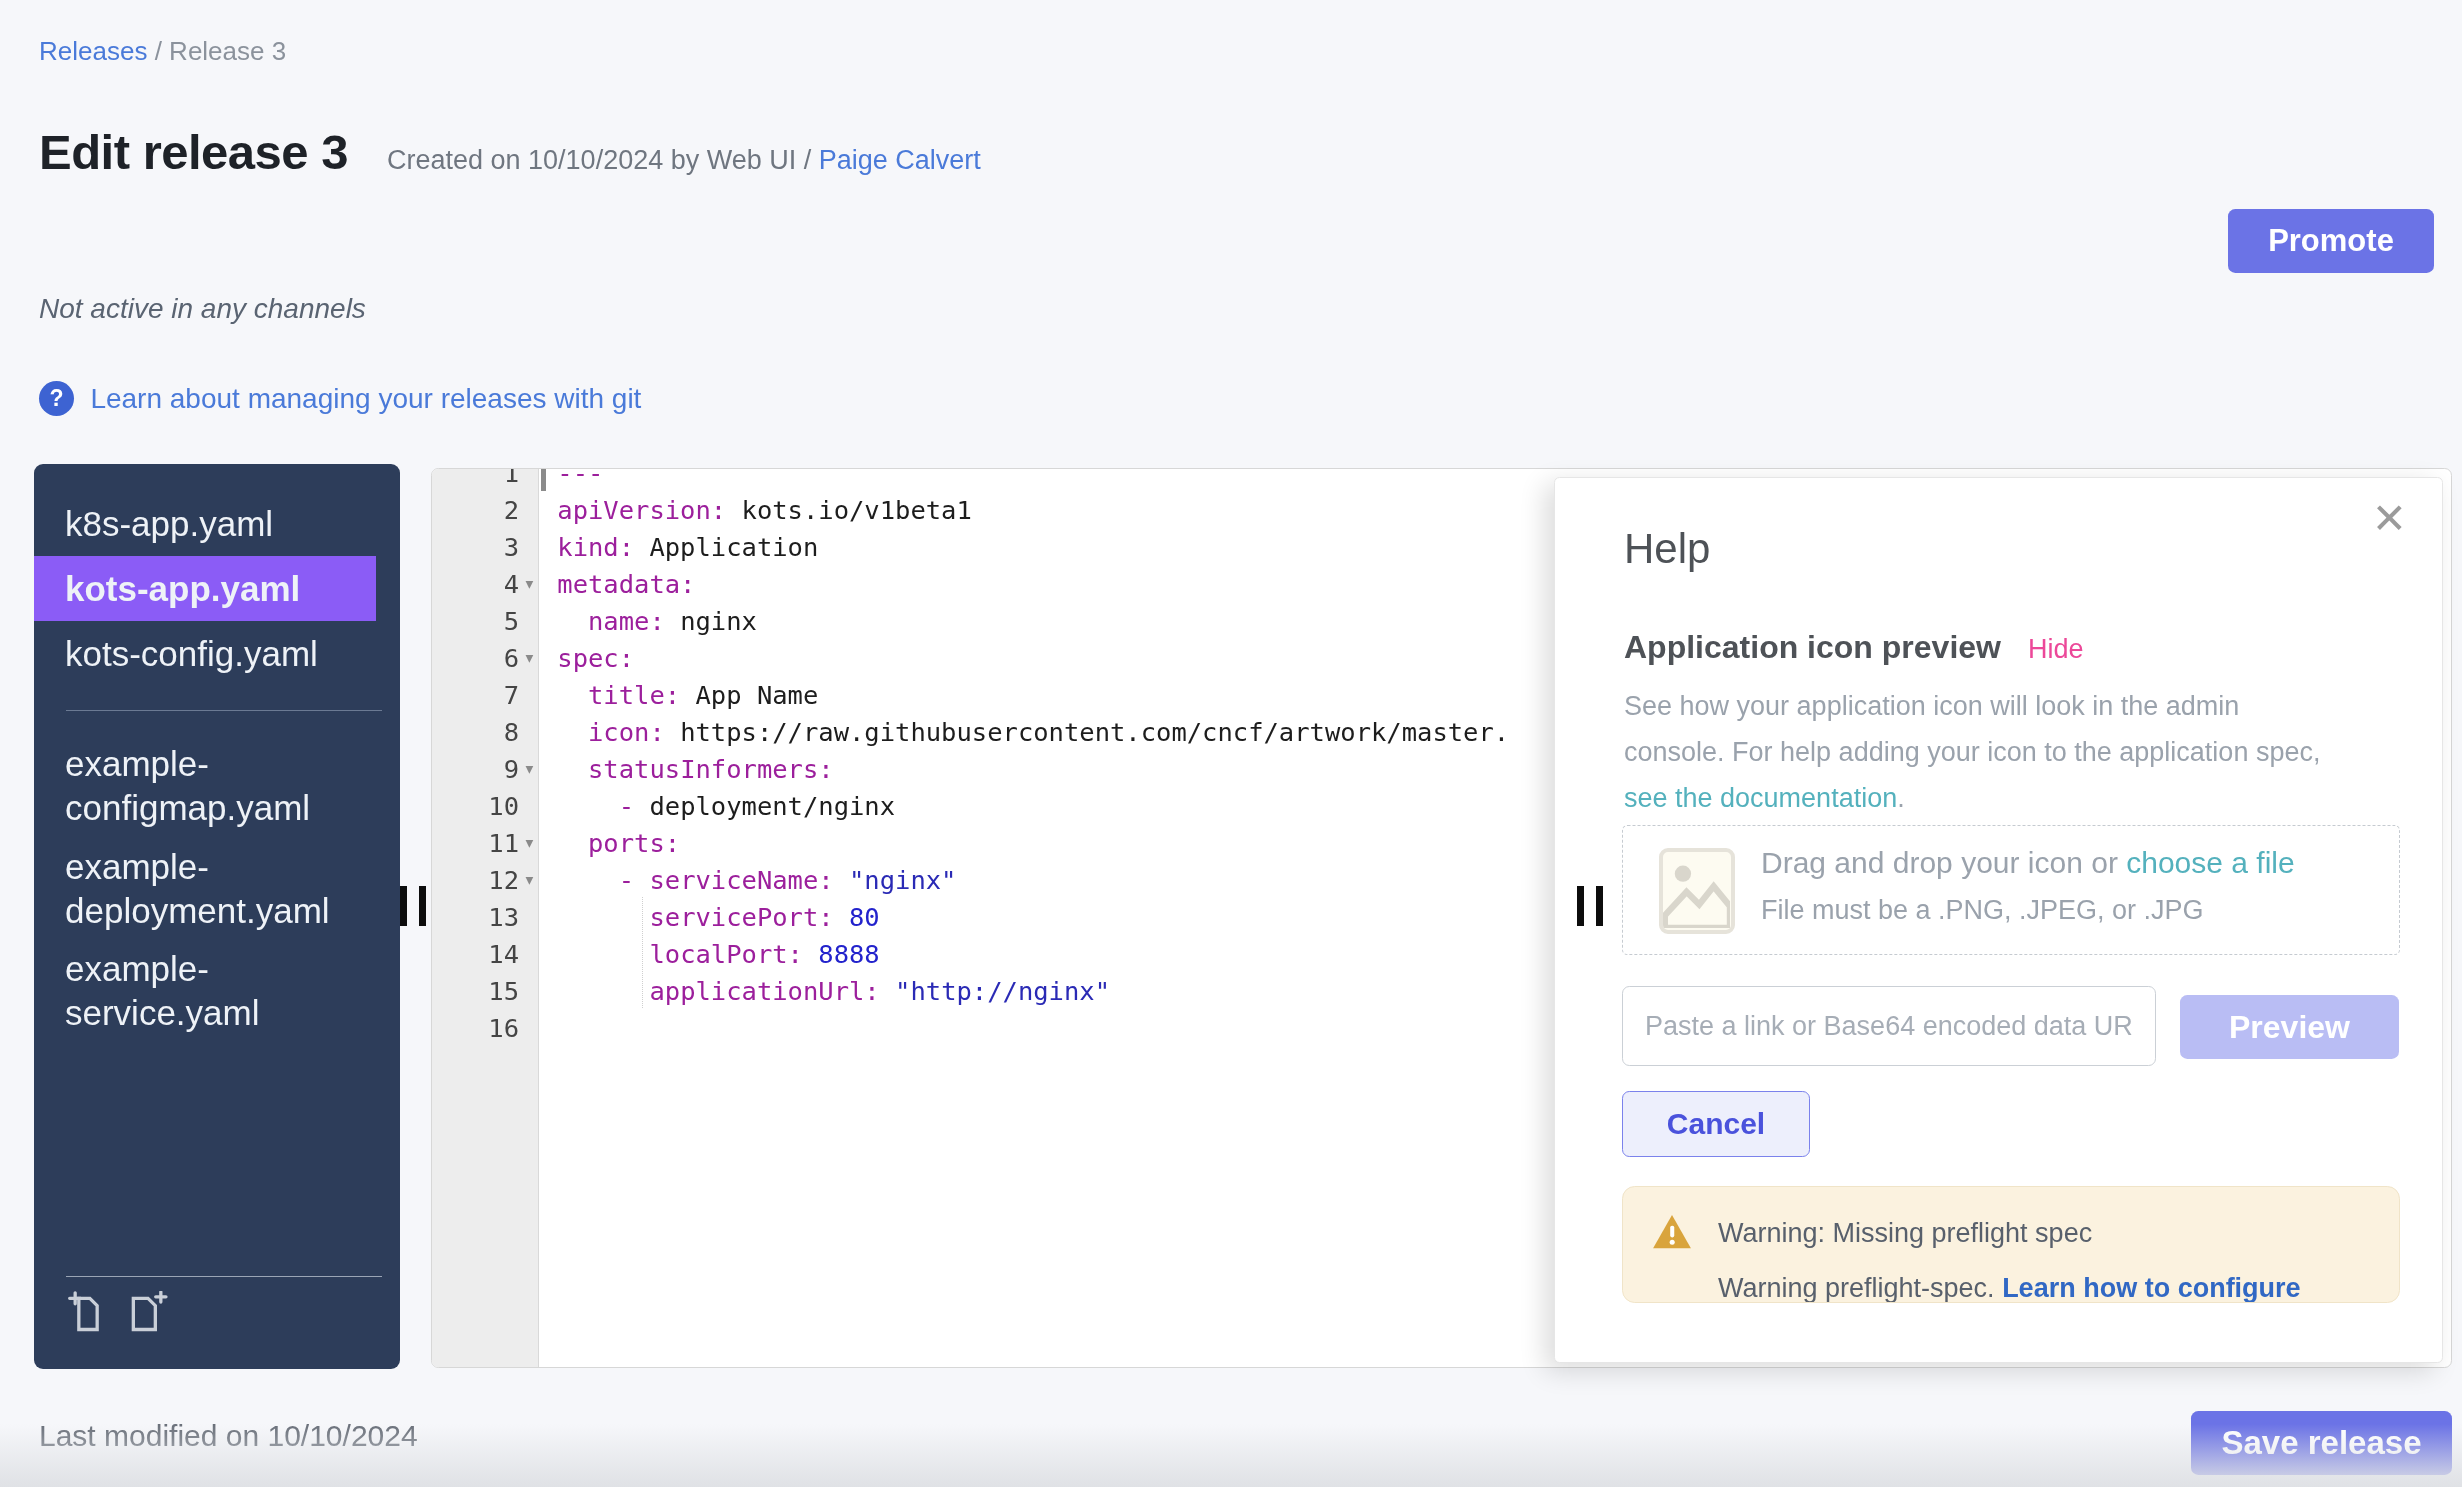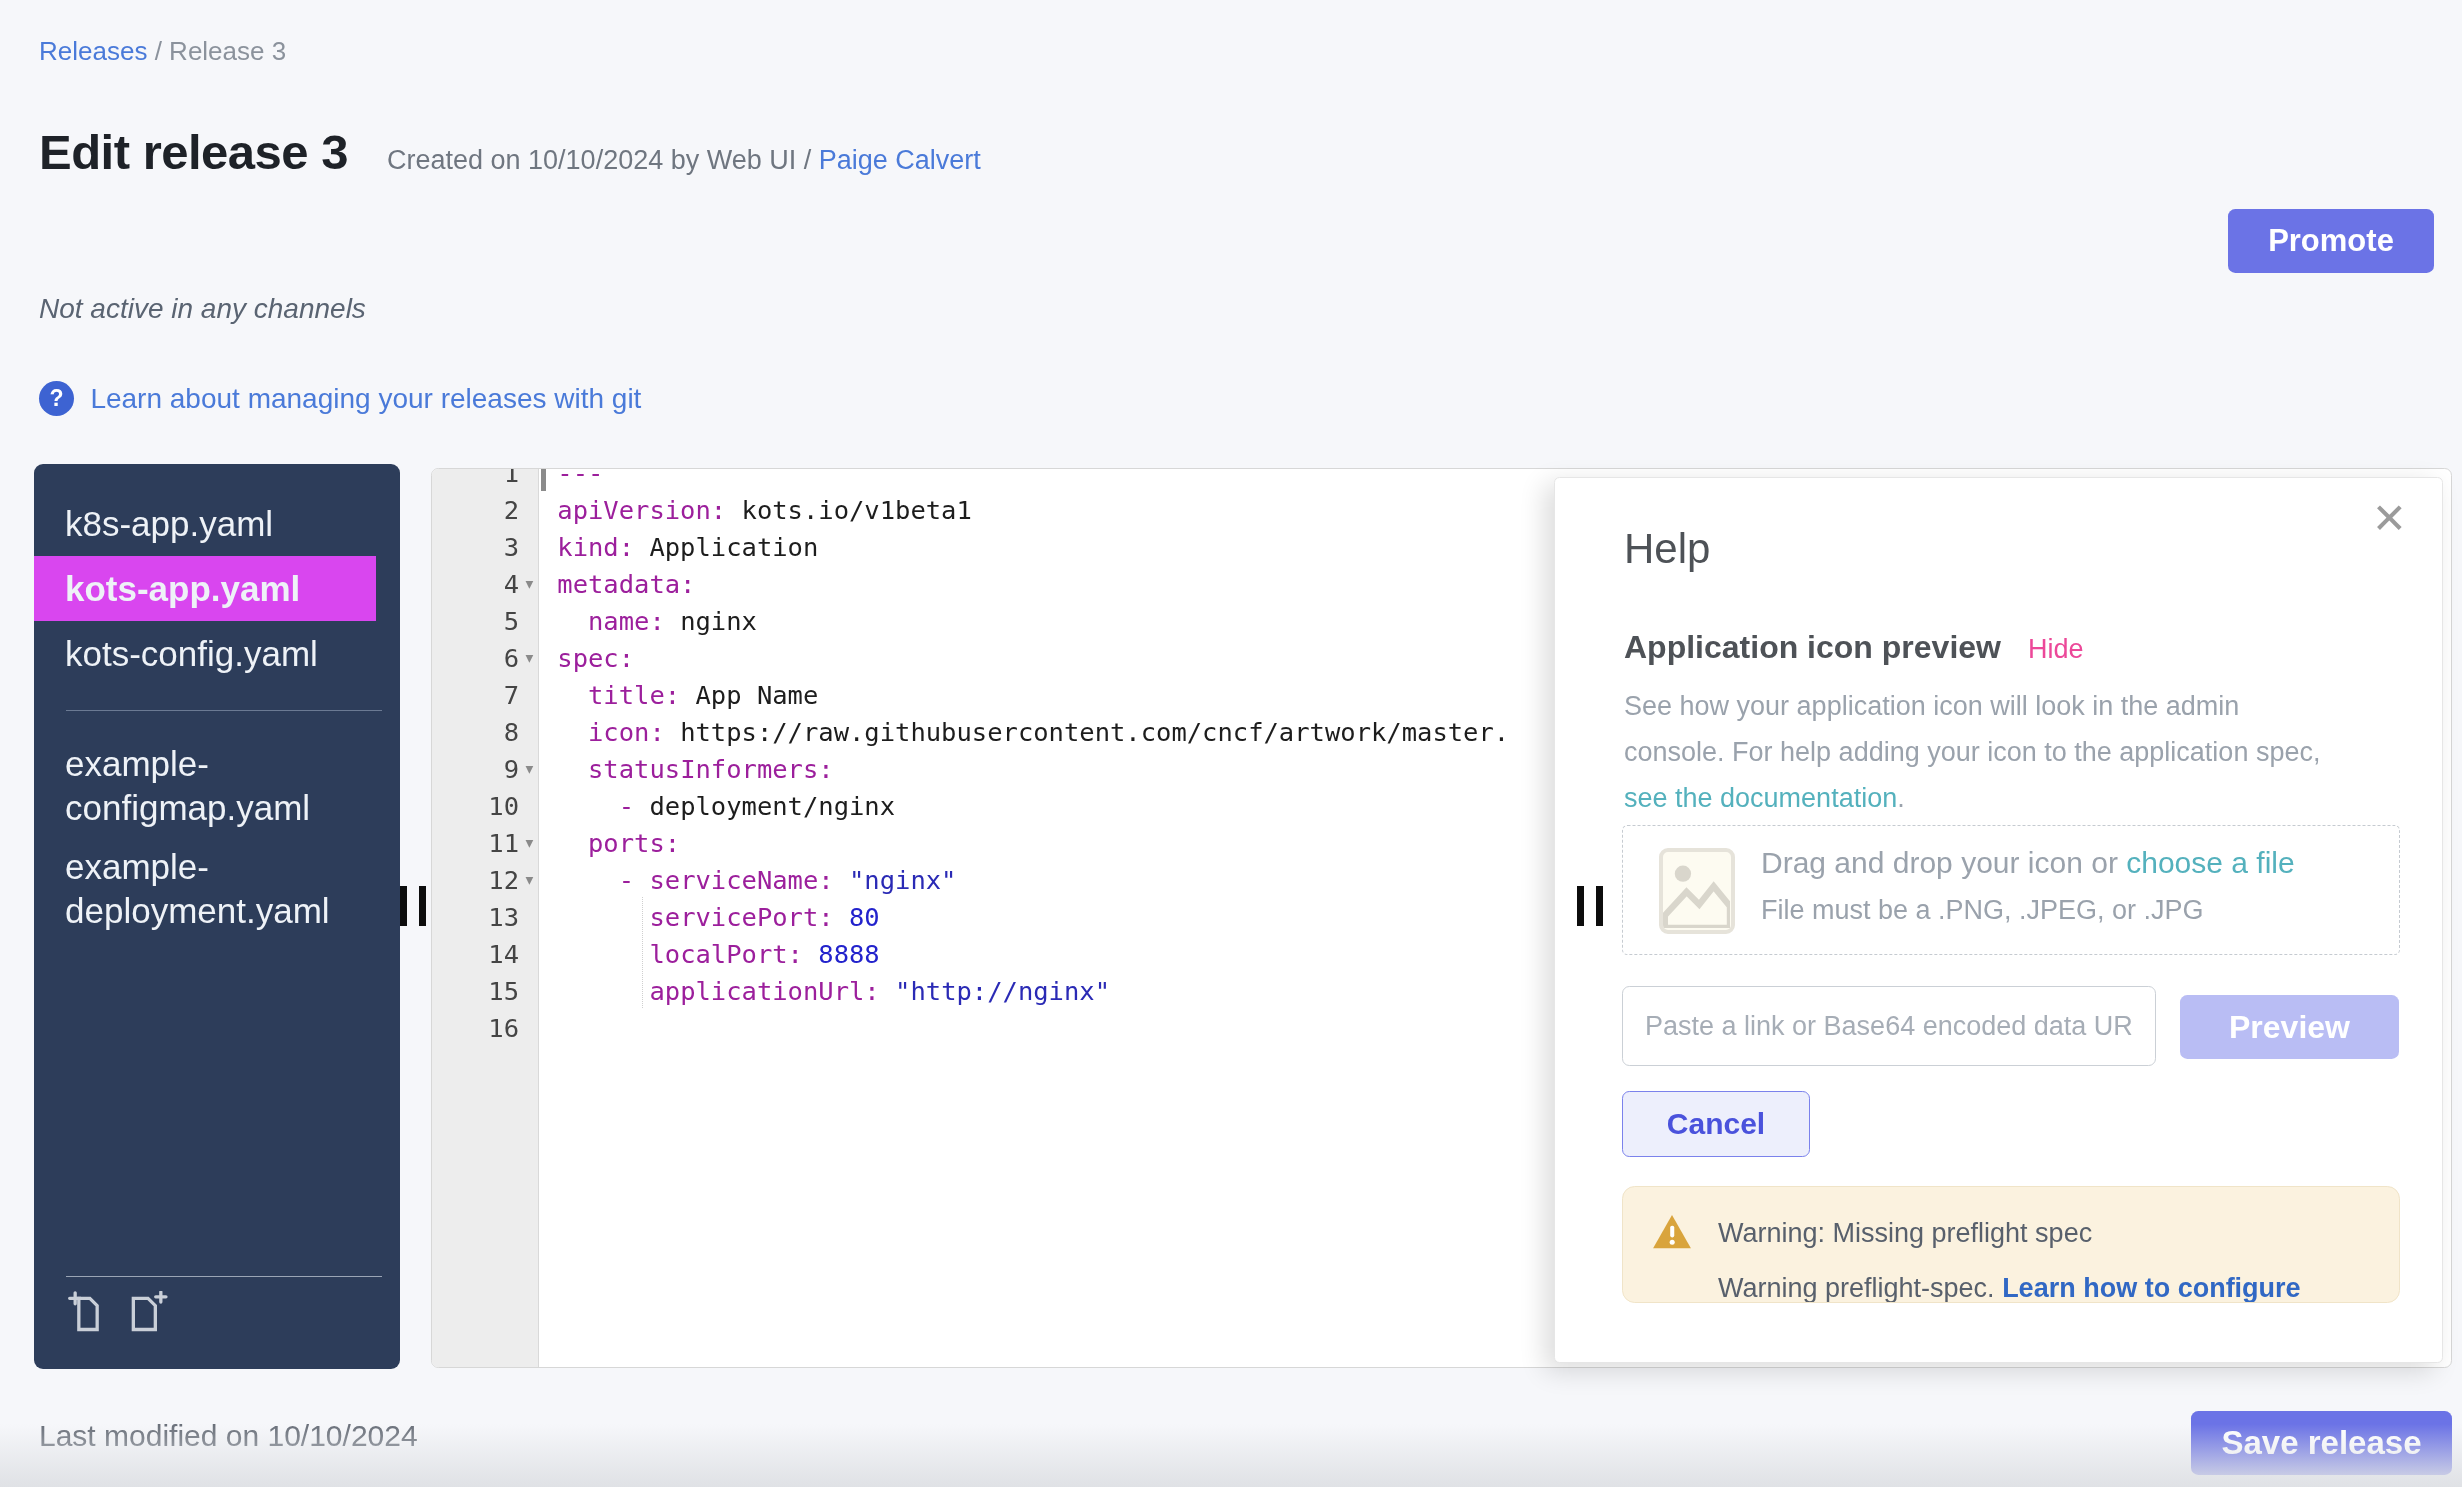--- a/index.html
+++ b/index.html
@@ -32,21 +32,21 @@
   .git-help-label { font-size:28px; color:#4a7ad9; }
   .btn { border:none; border-radius:7.3px; cursor:pointer; font-family:inherit; }
   .promote-btn { position:absolute; left:2228px; top:209px; width:206px; height:64px;
     background:#6b73e6; color:#fff; font-size:31px; font-weight:700; }
 
   
   .sidebar { position:absolute; left:34px; top:464px; width:366px; height:905px;
     background:#2d3d5a; border-radius:9px; padding:27px 0 0 0; overflow:hidden; }
   .file-item { min-height:65px; display:flex; align-items:center; padding:7.3px 27px 7.3px 31px;
     color:#eef2f7; font-size:35px; line-height:44px; cursor:pointer; max-width:344px; }
-  .file-item.selected { background:#d946ef; font-weight:700; margin-right:24px; }
+  .file-item.selected { background:#8b5cf6; font-weight:700; margin-right:24px; }
   .side-divider { height:0.9px; background:#6b7a93; margin:24px 18px 24px 32px; }
   .side-bottom { position:absolute; left:0; right:0; bottom:0; height:93px; }
   .side-bottom-divider { position:absolute; left:32px; right:18px; top:0; height:0.9px; background:#9aa5b5; }
   .side-icons { position:absolute; left:32px; top:14.6px; display:flex; gap:16.4px; }
   .side-icons svg { cursor:pointer; }
 
   
   .editor-card { position:absolute; left:431px; top:468px; width:2021px; height:900px;
     background:#fff; border:0.9px solid #d7d7d7; border-radius:7.3px; overflow:hidden; }
   .gutter-bg { position:absolute; left:0; top:0; bottom:0; width:107px; background:#ededed; border-right:0.9px solid #d9d9d9; }
@@ -137,20 +137,21 @@
   <button class="btn promote-btn">Promote</button>
 
   <div class="sidebar">
     <div id="file-list">
         <div class="file-item">k8s-app.yaml</div>
         <div class="file-item selected">kots-app.yaml</div>
         <div class="file-item">kots-config.yaml</div>
         <div class="side-divider"></div>
         <div class="file-item">example-configmap.yaml</div>
         <div class="file-item">example-deployment.yaml</div>
+        <div class="file-item">example-service.yaml</div>
       </div>
     <div class="side-bottom">
       <div class="side-bottom-divider"></div>
       <div class="side-icons">
         <svg width="44" height="44" viewBox="0 0 24 24" fill="none" stroke="#c9cfd8" stroke-width="1.8">
           <path d="M7 4 L13 4 L17 8 L17 21 L7 21 Z"></path>
           <path d="M5 7 L5 1 M2 4 L8 4" stroke-linecap="round"></path>
         </svg>
         <svg width="44" height="44" viewBox="0 0 24 24" fill="none" stroke="#c9cfd8" stroke-width="1.8">
           <path d="M4 4 L12 4 L16 8 L16 21 L4 21 Z"></path>

